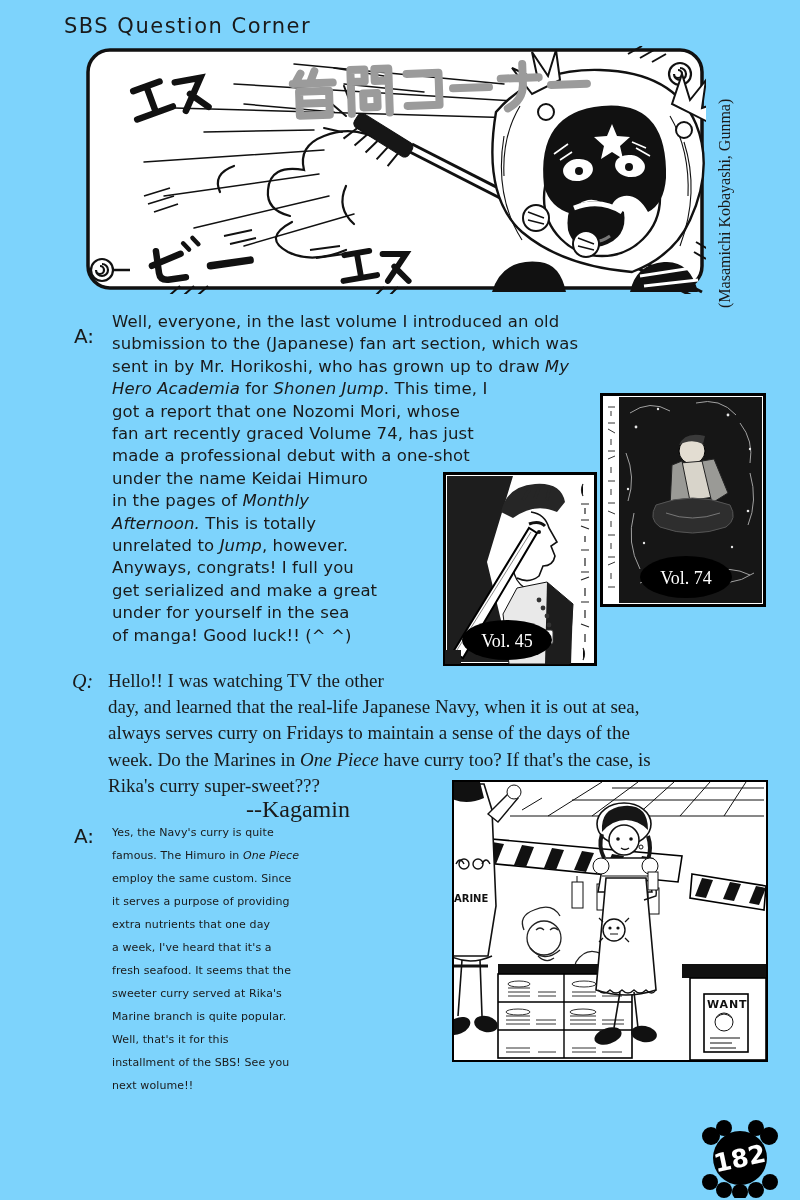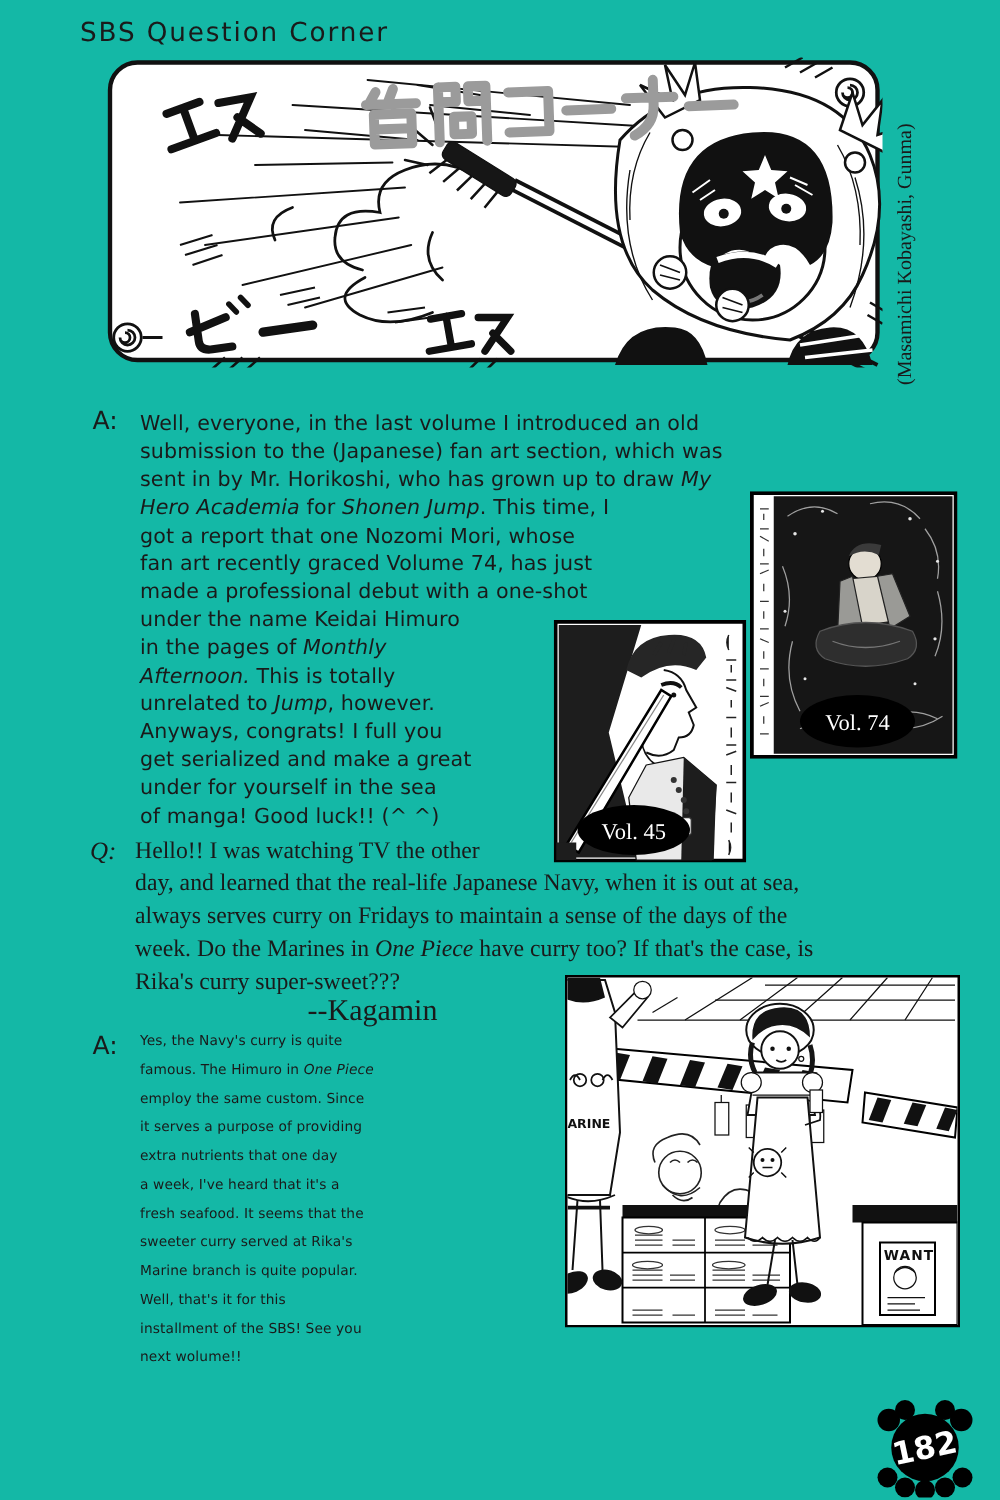--- a/index.html
+++ b/index.html
@@ -1,16 +1,16 @@
 <!DOCTYPE html>
 <html><head>
 <meta charset="utf-8">
 <style>
   html,body{margin:0;padding:0;background:#e8e8e8;}
-  .page{position:relative;width:800px;height:1200px;background:#14b8a6;overflow:hidden;
+  .page{position:relative;width:800px;height:1200px;background:#7dd3fc;overflow:hidden;
         font-family:"DejaVu Sans",sans-serif;color:#1a1a1a;}
   .abs{position:absolute;}
   .hand{font-family:"DejaVu Sans",sans-serif;}
   .serif{font-family:"Liberation Serif",serif;}
   .ln{white-space:nowrap;}
   .it{font-style:italic;text-align:right;}
   .page-title{font-size:21px;letter-spacing:1.5px;font-weight:500;}
   .qa-label{font-size:20px;font-weight:500;}
   .a1-lines{font-size:16.5px;line-height:22.4px;letter-spacing:.1px;}
   .a2-lines{font-size:11px;line-height:23px;letter-spacing:.1px;}
@@ -174,21 +174,21 @@
         <g transform="translate(44,10) rotate(10)">
           <path d="M0,0 h26 L6,30 M13,14 l16,16"></path>
         </g>
       </g>
     </svg>
   </div>
 
   <div class="abs rot-credit" style="left:716px;top:308px;">(Masamichi Kobayashi, Gunma)</div>
 
   <div class="abs hand qa-label" style="left:74px;top:324px;">A:</div>
-  <div class="abs hand a1-lines" style="left:112px;top:328px;">
+  <div class="abs hand a1-lines" style="left:112px;top:311px;">
     <div class="ln"><span>Well, everyone, in the last volume I introduced an old</span></div>
     <div class="ln"><span>submission to the (Japanese) fan art section, which was</span></div>
     <div class="ln"><span>sent in by Mr. Horikoshi, who has grown up to draw </span><span class="it">My</span></div>
     <div class="ln"><span class="it">Hero Academia</span><span> for </span><span class="it">Shonen Jump</span><span>. This time, I</span></div>
     <div class="ln"><span>got a report that one Nozomi Mori, whose</span></div>
     <div class="ln"><span>fan art recently graced Volume 74, has just</span></div>
     <div class="ln"><span>made a professional debut with a one-shot</span></div>
     <div class="ln"><span>under the name Keidai Himuro</span></div>
     <div class="ln"><span>in the pages of </span><span class="it">Monthly</span></div>
     <div class="ln"><span class="it">Afternoon.</span><span> This is totally</span></div>
@@ -235,21 +235,21 @@
         <path d="M72,72 l10,-4 l8,40 l-20,6 z" fill="#9a9a96" stroke="#222"></path>
         <path d="M102,68 l12,-2 l14,34 l-16,10 z" fill="#9a9a96" stroke="#222"></path>
         <path d="M56,112 q36,-14 74,0 q8,14 -4,22 q-34,12 -66,0 q-12,-8 -4,-22 z" fill="#2e2e2e" stroke="#555"></path>
         <path d="M66,120 q26,10 54,0" stroke="#777" fill="none"></path>
       </g>
       <ellipse cx="86" cy="184" rx="46" ry="21" fill="#000"></ellipse>
       <text x="86" y="191" text-anchor="middle" fill="#fff" font-size="18" font-family="Liberation Serif, serif">Vol. 74</text>
     </svg>
   </div>
 
-  <div class="abs" style="left:443px;top:496px;">
+  <div class="abs" style="left:443px;top:472px;">
     <svg width="154" height="194" viewBox="0 0 154 194">
       <rect x="1.5" y="1.5" width="151" height="191" fill="#fff" stroke="#000" stroke-width="3"></rect>
 
       <path d="M4,4 h66 l-26,86 l24,100 h-64 z" fill="#1d1d1d"></path>
 
       <g>
         <path d="M58,40 q6,-26 34,-28 q26,-2 30,18 l-8,10 q-22,-10 -44,6 z" fill="#262626"></path>
         <path d="M80,28 l6,-10 M92,26 l4,-10 M104,28 l2,-10" stroke="#262626" stroke-width="3"></path>
         <path d="M88,40 q14,2 18,16 l8,14 l-6,4 l4,10 q-2,10 -12,10 l-4,10 q-10,8 -22,2" fill="#fff" stroke="#111" stroke-width="1.6"></path>
         <path d="M86,52 q10,-4 16,2" stroke="#111" stroke-width="3" fill="none"></path>

